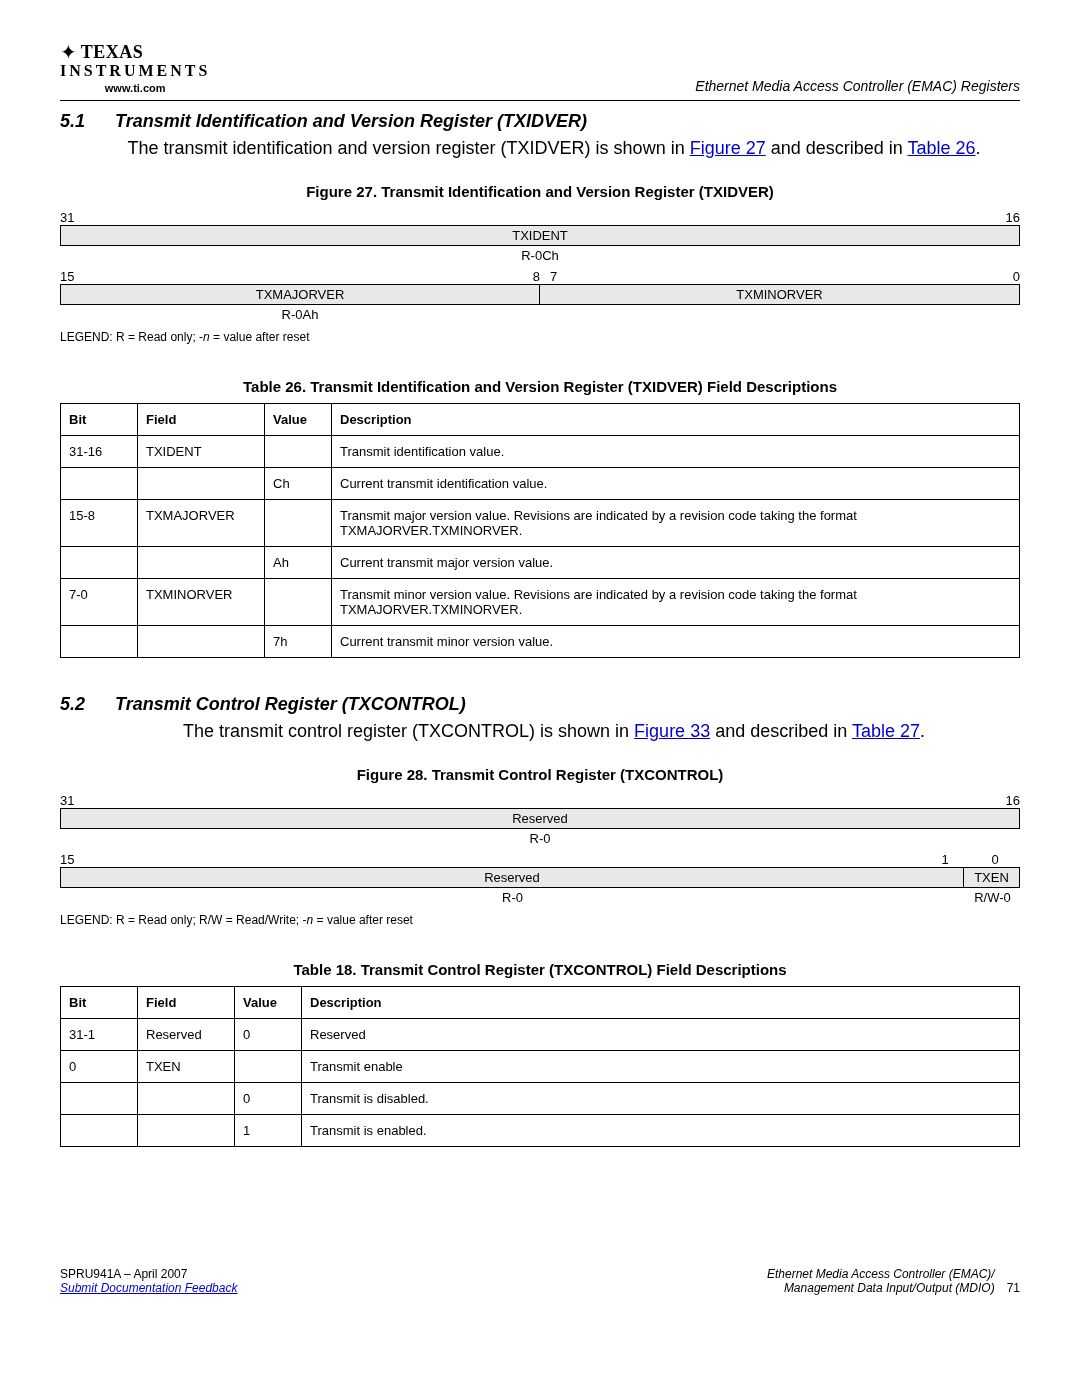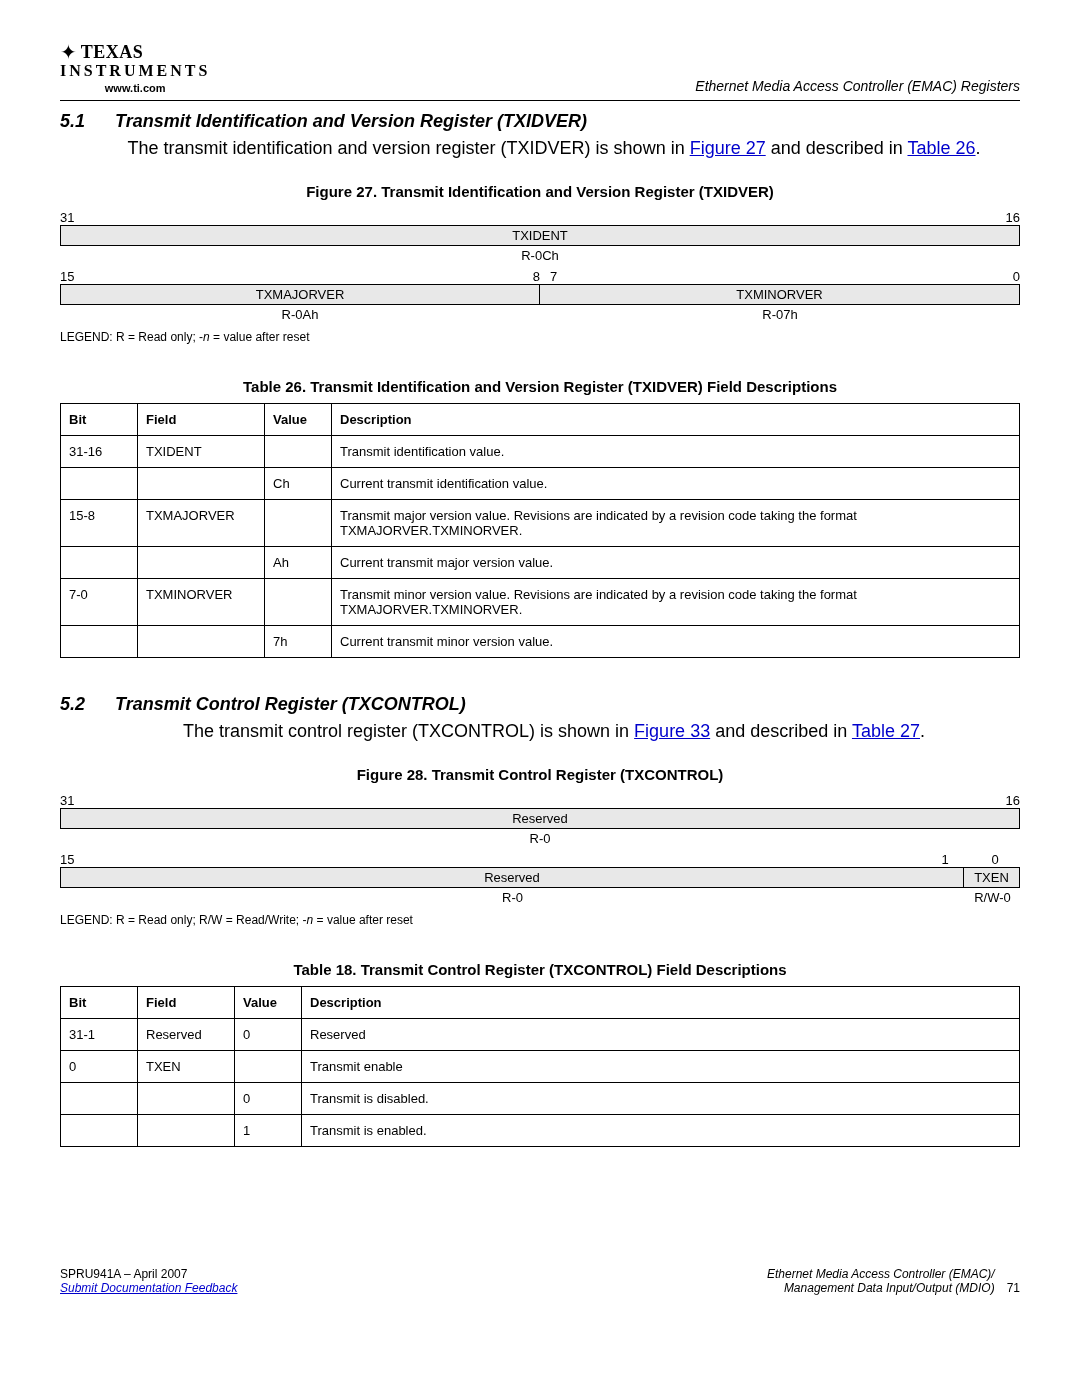--- a/index.html
+++ b/index.html
@@ -91,21 +91,20 @@
     <div class="bitcell" style="width:20px;text-align:left;padding-left:10px;">7</div>
     <div class="bitcell" style="flex:1"></div>
     <div class="bitcell" style="width:20px;text-align:right;">0</div>
   </div>
   <div class="field-table">
     <div class="field-seg" style="width:50%;">TXMAJORVER</div>
     <div class="field-seg" style="width:50%;">TXMINORVER</div>
   </div>
   <div class="reset-row">
     <div class="reset-seg" style="width:50%;">R-0Ah</div>
-    <div class="reset-seg" style="width:50%;">R-07h</div>
   </div>
 </div>
 <div class="legend">
   <span>LEGEND: R = Read only; -</span><span class="legend-n">n</span><span> = value after reset</span>
 </div>
 
 <div class="tbl-title">Table 26. Transmit Identification and Version Register (TXIDVER) Field Descriptions</div>
 <table class="spec">
   <tbody>
       <tr>

